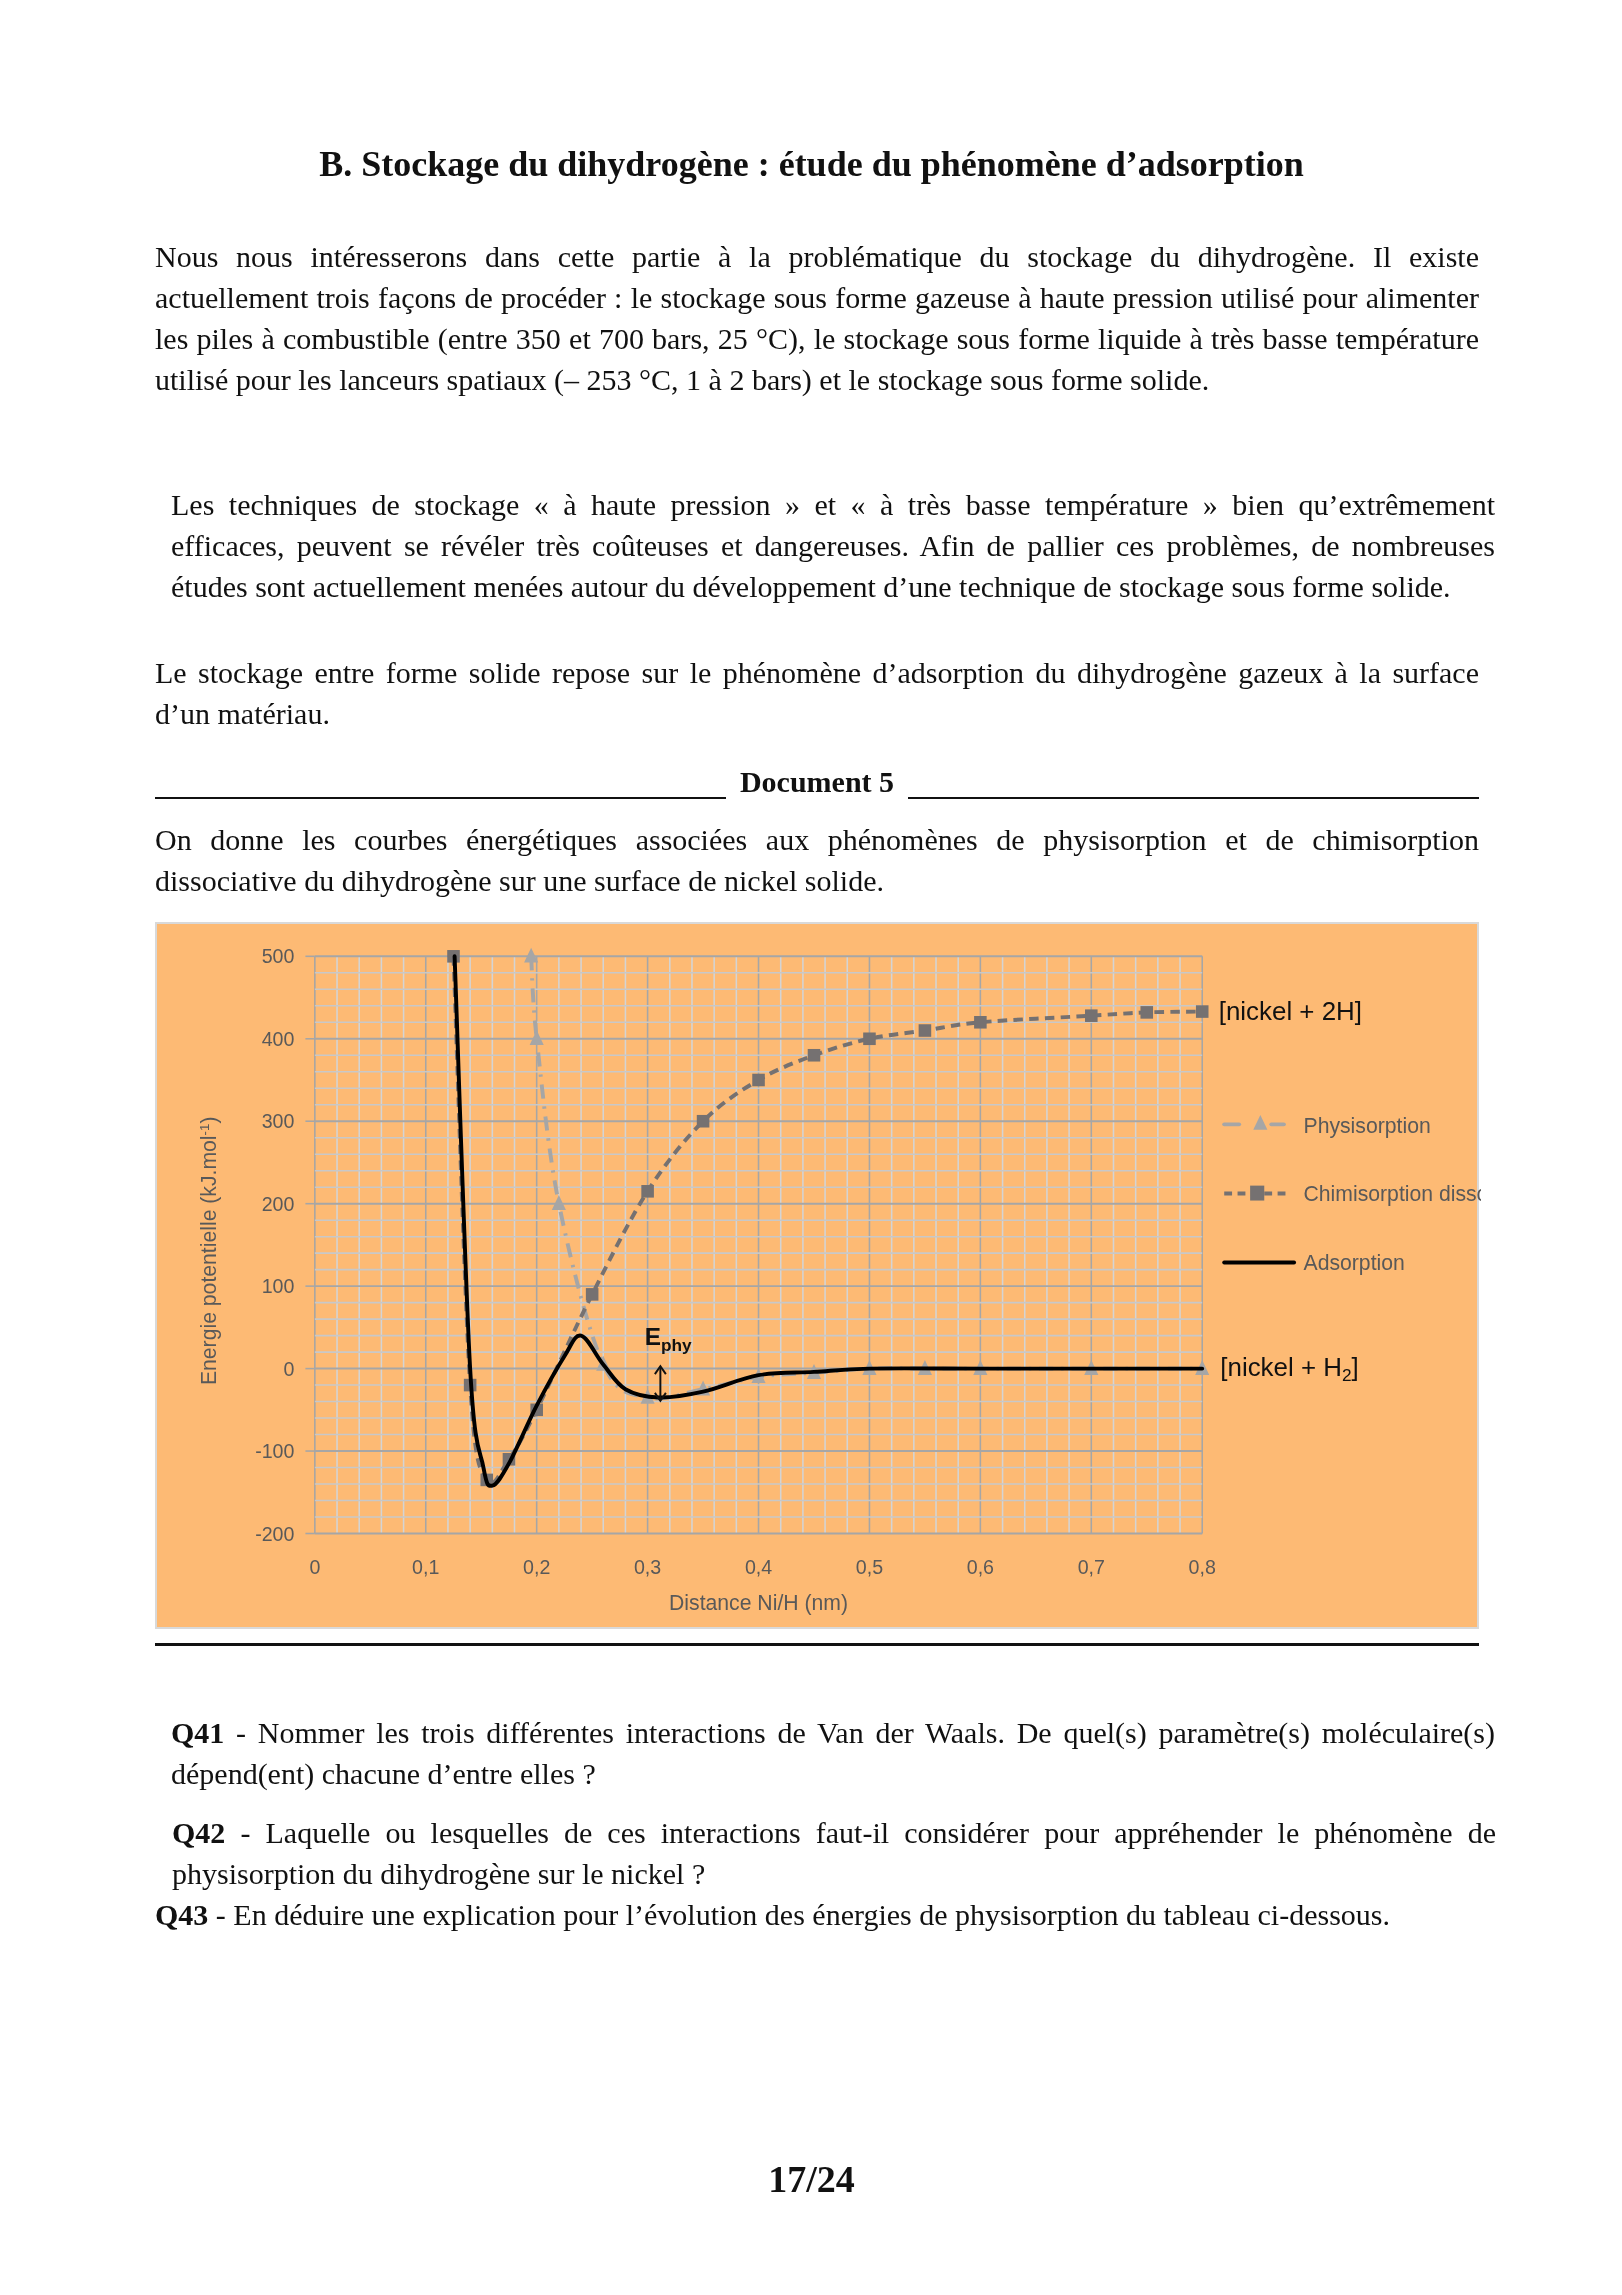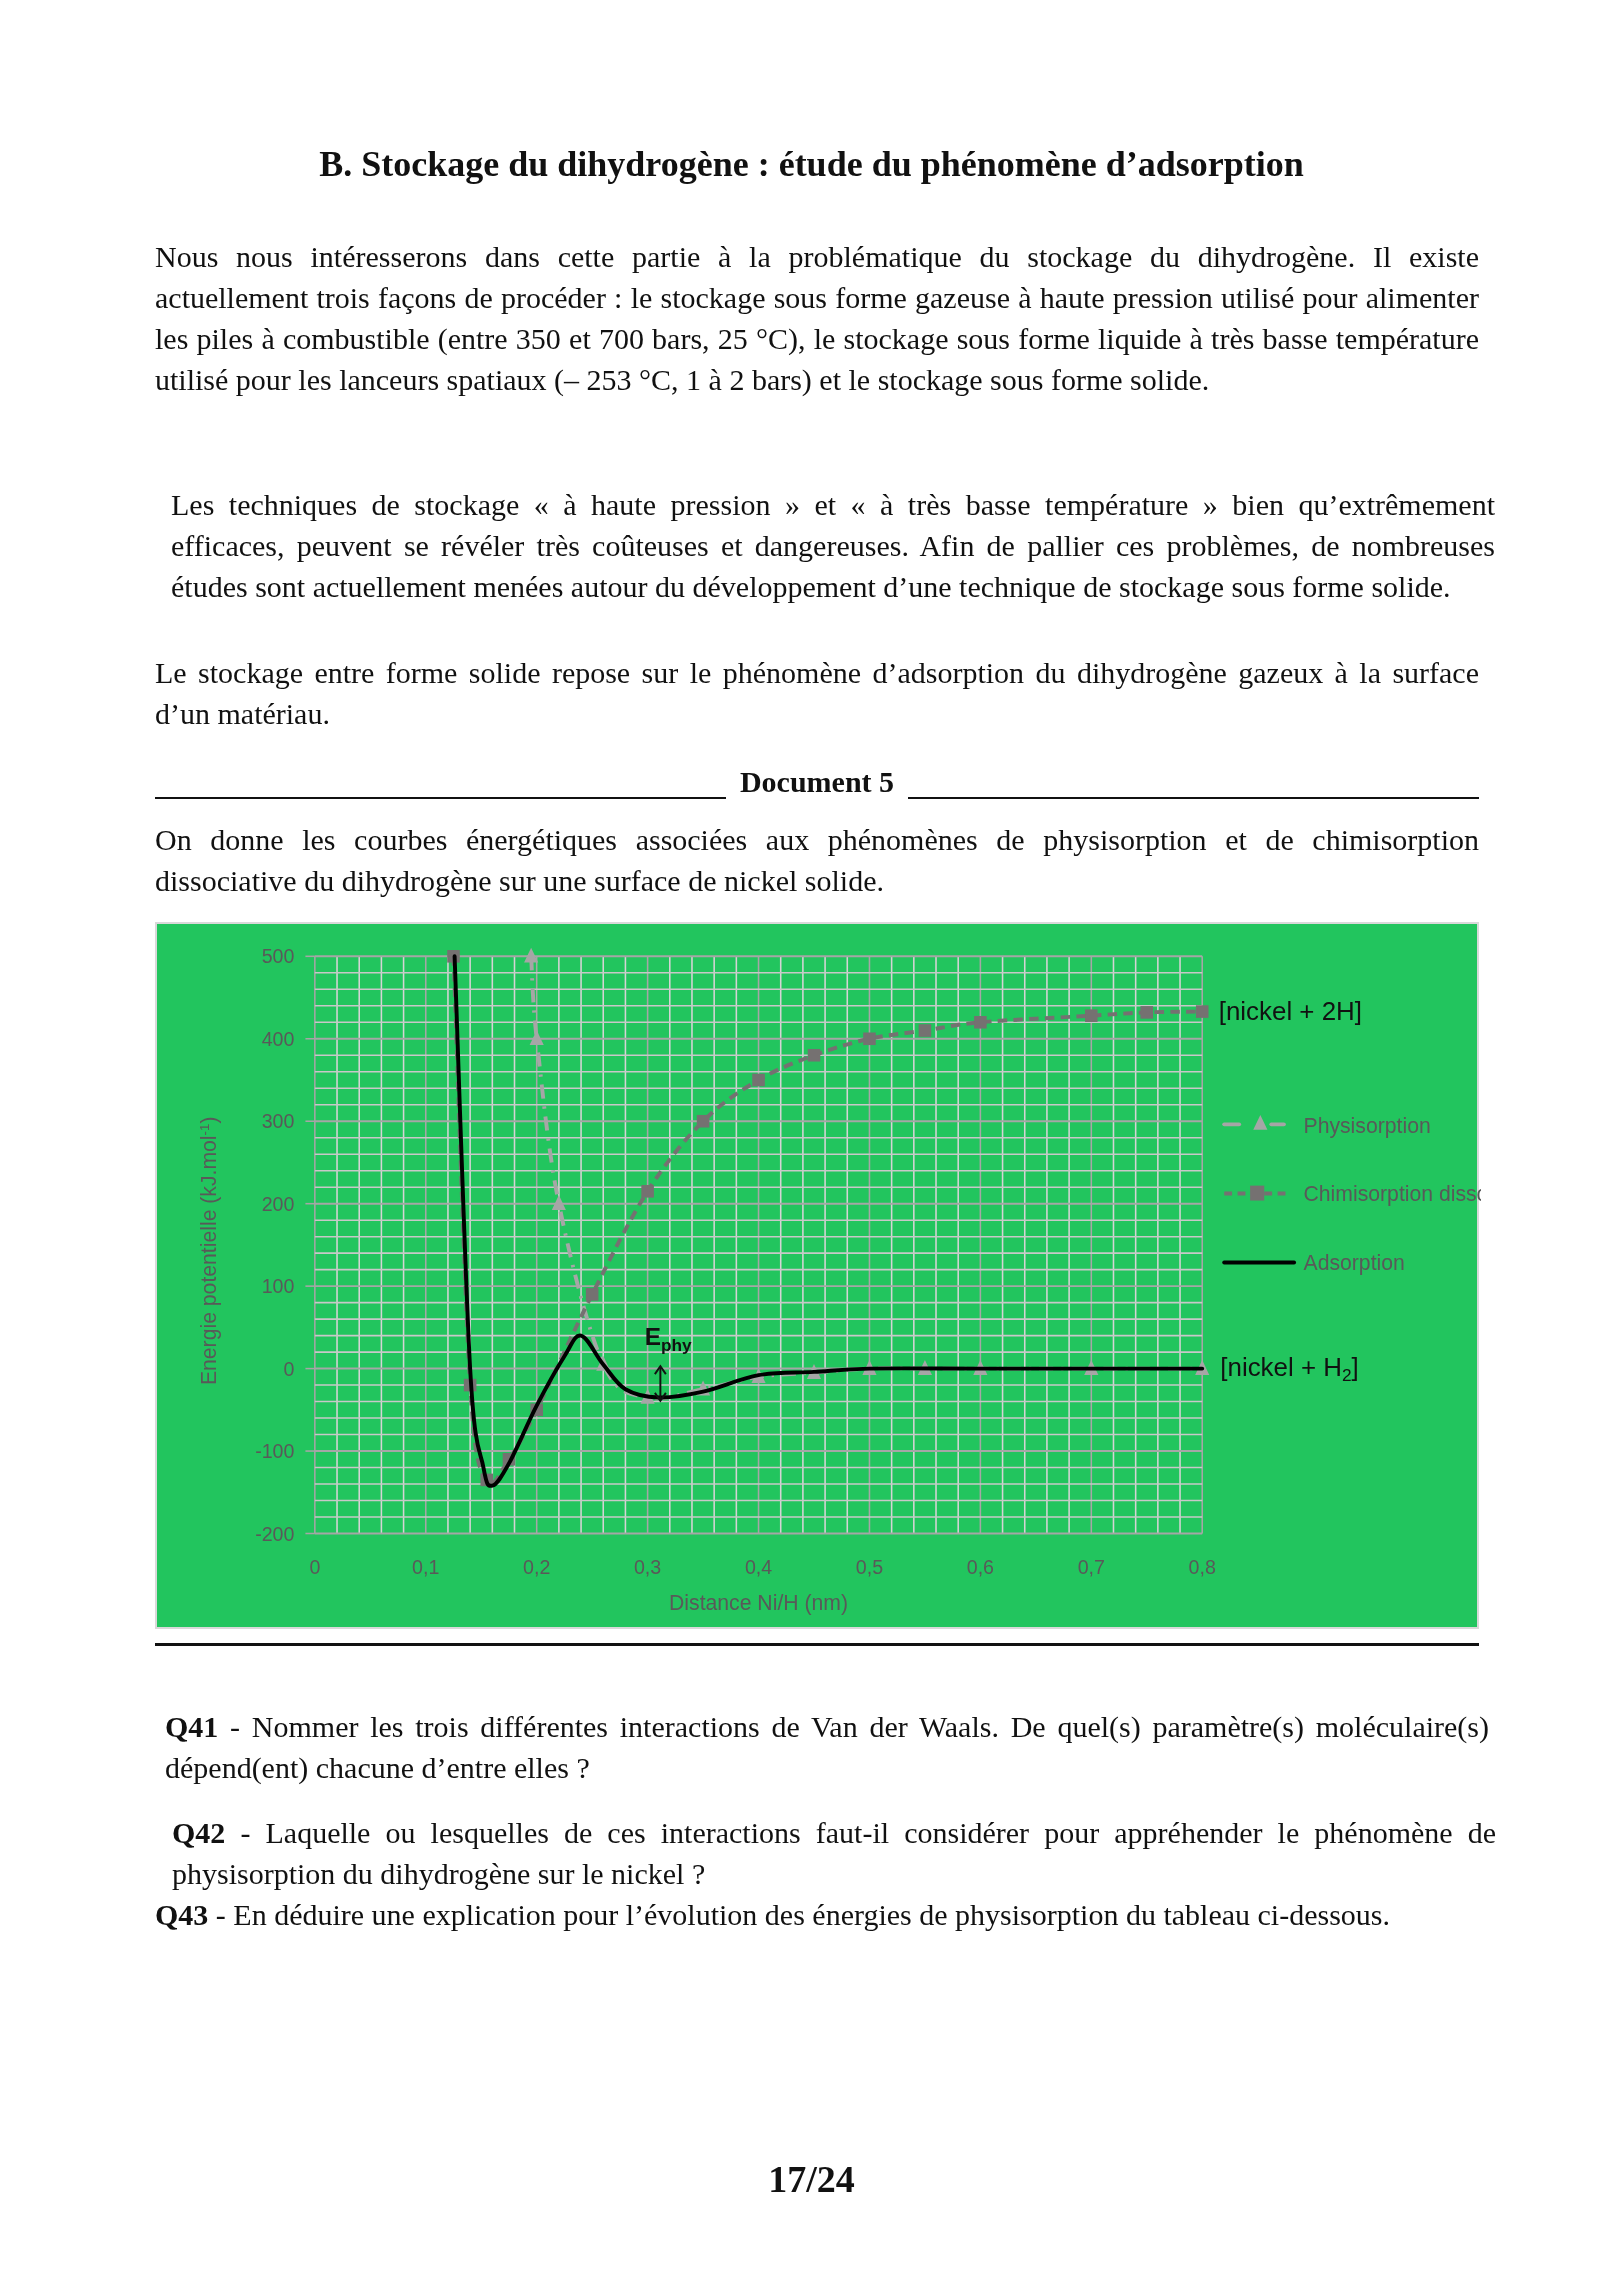--- a/index.html
+++ b/index.html
@@ -8,21 +8,21 @@
   .abs { position: absolute; }
 
   #section-title { left: 0; width: 1623px; top: 143px; text-align: center; font-size: 36px; font-weight: bold; }
 
   .para { position: absolute; left: 155px; width: 1324px; font-size: 30px; line-height: 41px; text-align: justify; }
 
   #doc-heading { left: 155px; width: 1324px; top: 758px; height: 41px; display: flex; align-items: flex-end; }
   #doc-heading .rule { flex: 1; height: 2.4px; background: #111; }
   #doc-heading .label { padding: 0 14px; font-size: 30px; font-weight: bold; }
 
-  #chart-frame { left: 155px; top: 922px; width: 1324px; height: 707px; border: 2.4px solid #d9d9d9; box-sizing: border-box; background: #22c55e; }
+  #chart-frame { left: 155px; top: 922px; width: 1324px; height: 707px; border: 2.4px solid #d9d9d9; box-sizing: border-box; background: #fdba74; }
   #chart-svg { position: absolute; left: 0; top: 0; }
 
   #bottom-rule { left: 155px; top: 1643px; width: 1324px; height: 3.1px; background: #111; }
 
   .question { position: absolute; left: 155px; width: 1324px; font-size: 30px; line-height: 41px; text-align: justify; text-align-last: left; }
   .question .qnum { font-weight: bold; }
 
   #page-number { left: 0; width: 1623px; top: 2157px; text-align: center; font-size: 38px; font-weight: bold; }
 </style>
 </head>
@@ -215,18 +215,18 @@
       <g>
         <line x1="1556" y1="1605" x2="1645" y2="1605" stroke="#000" stroke-width="5" stroke-linecap="round"></line>
         <text x="1657" y="1615" font-family="Liberation Sans, DejaVu Sans, sans-serif" font-size="27" fill="#595959">Adsorption</text>
       </g>
     </g>
   </svg>
 </div>
 
 <div id="bottom-rule" class="abs"></div>
 
-<p class="question serif" style="top:1696px;margin:10px;"><span class="qnum">Q41</span><span> - Nommer les trois différentes interactions de Van der Waals. De quel(s) paramètre(s) moléculaire(s) dépend(ent) chacune d’entre elles ?</span></p>
+<p class="question serif" style="top:1696px;margin:16px;"><span class="qnum">Q41</span><span> - Nommer les trois différentes interactions de Van der Waals. De quel(s) paramètre(s) moléculaire(s) dépend(ent) chacune d’entre elles ?</span></p>
 <p class="question serif" style="top:1795px;margin:17px;"><span class="qnum">Q42</span><span> - Laquelle ou lesquelles de ces interactions faut-il considérer pour appréhender le phénomène de physisorption du dihydrogène sur le nickel ?</span></p>
 <p class="question serif" style="top:1894px;margin:0;"><span class="qnum">Q43</span><span> - En déduire une explication pour l’évolution des énergies de physisorption du tableau ci-dessous.</span></p>
 
 <div id="page-number" class="abs serif">17/24</div>
 
 
 </body></html>

